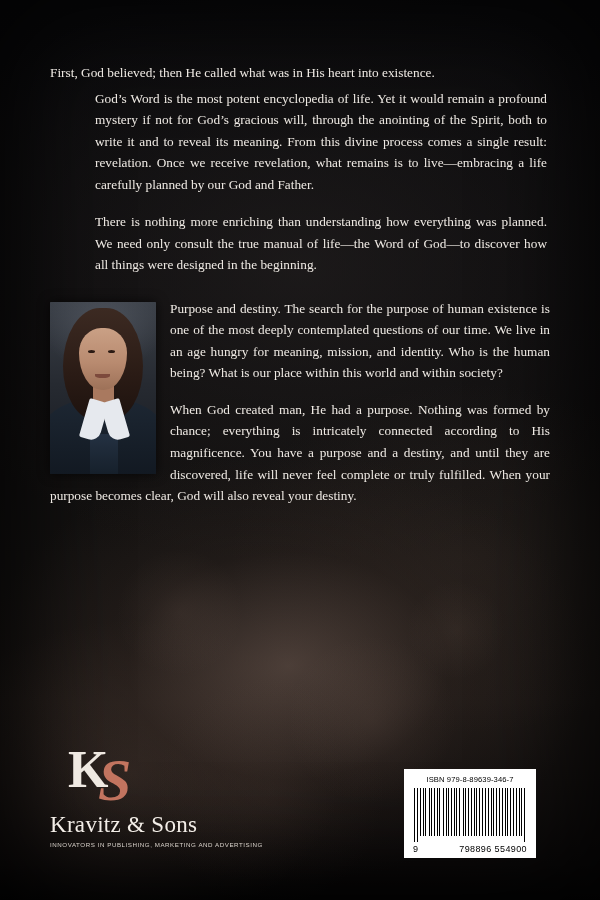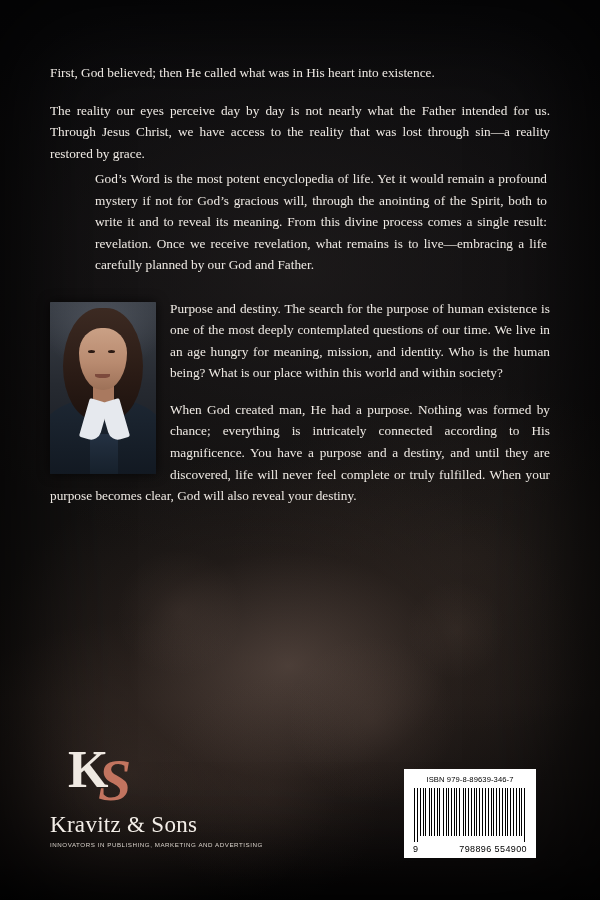--- a/index.html
+++ b/index.html
@@ -255,25 +255,25 @@
 </style>
 </head>
 <body>
 
 <div id="page">
 
   <div class="content">
 
     <div class="intro">
       <p>First, God believed; then He called what was in His heart into existence.</p>
-      <p>The reality our eyes perceive day by day is not nearly what the Father intended for us. Through Jesus Christ, we have access to the reality that was lost through sin—a reality restored by grace.</p>
     </div>
 
     <div class="indent-block">
       <p>God’s Word is the most potent encyclopedia of life. Yet it would remain a profound mystery if not for God’s gracious will, through the anointing of the Spirit, both to write it and to reveal its meaning. From this divine process comes a single result: revelation. Once we receive revelation, what remains is to live—embracing a life carefully planned by our God and Father.</p>
+      <p>There is nothing more enriching than understanding how everything was planned. We need only consult the true manual of life—the Word of God—to discover how all things were designed in the beginning.</p>
     </div>
 
     <div class="author-section">
       <div class="photo">
         <div class="bg"></div>
         <div class="shoulders"></div>
         <div class="hair"></div>
         <div class="neck"></div>
         <div class="face"></div>
         <div class="eye l"></div>

